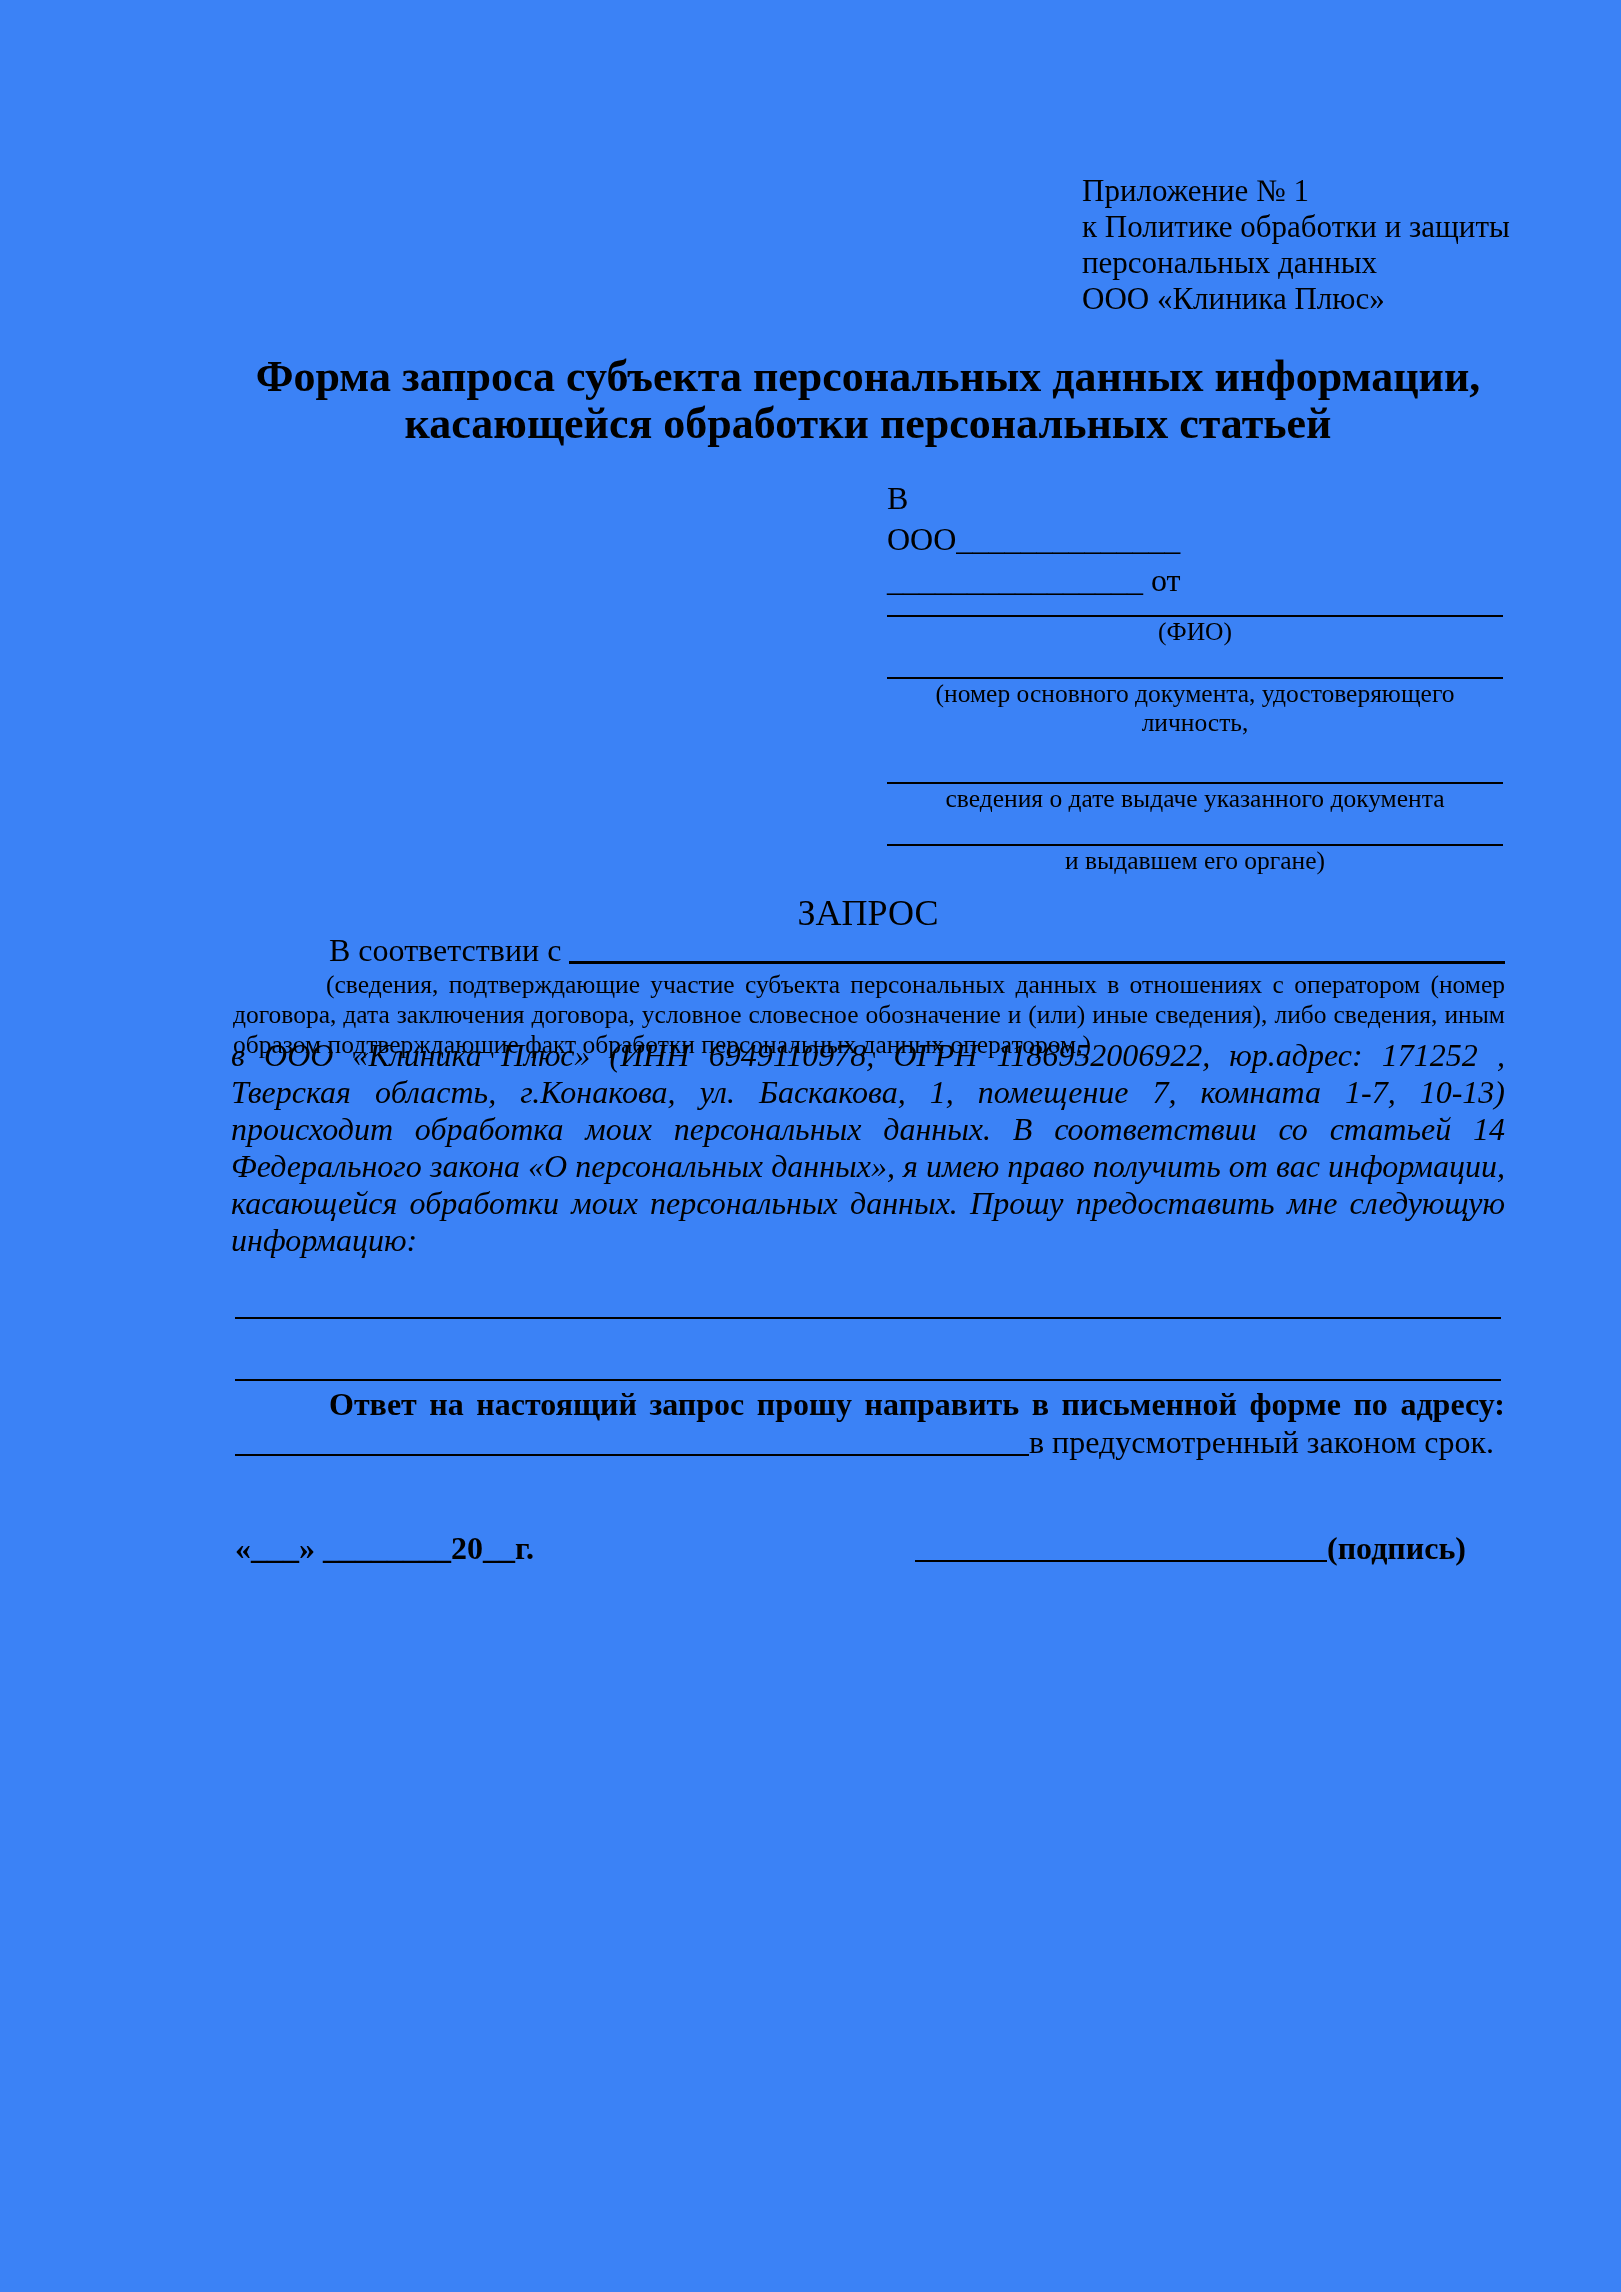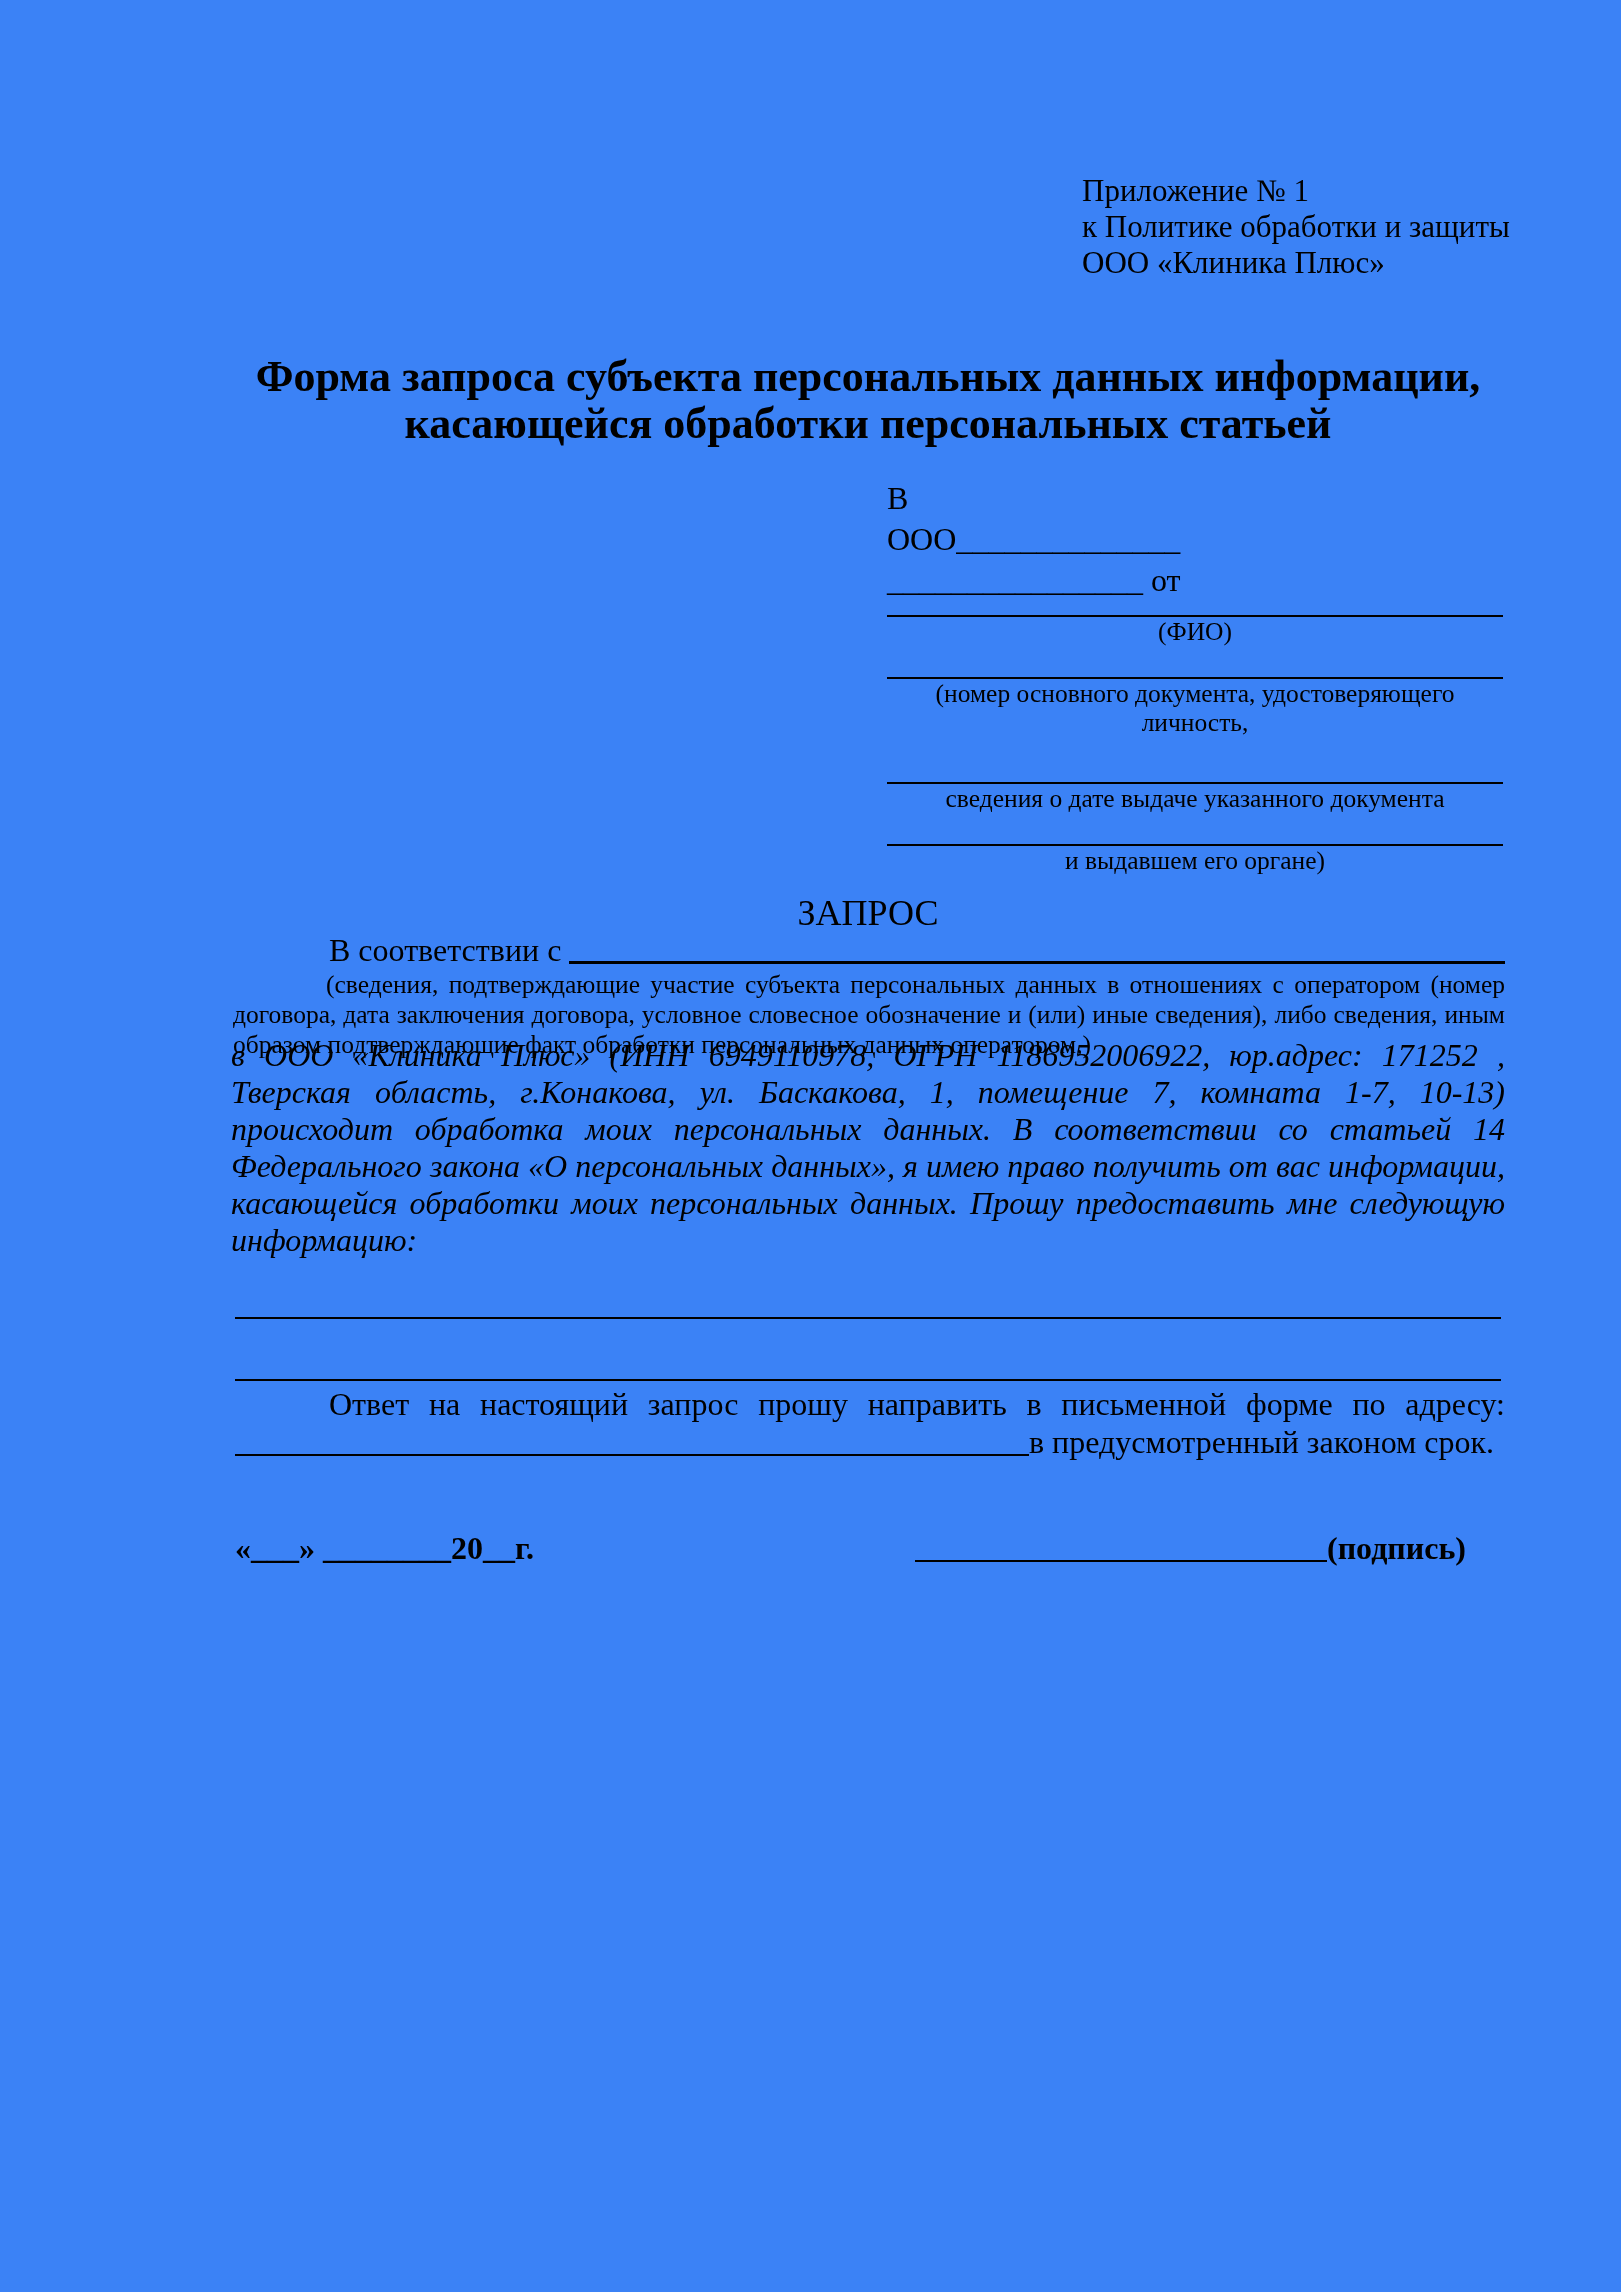--- a/index.html
+++ b/index.html
@@ -125,20 +125,21 @@
   .reply-line1 {
     position: absolute;
     left: 231px;
     top: 1386px;
     width: 1274px;
     font-size: 32px;
     line-height: 37px;
     text-align: justify;
     text-align-last: justify;
     text-indent: 98px;
+    font-weight: bold;
   }
   .reply-line2 {
     position: absolute;
     left: 235px;
     top: 1423px;
     width: 1270px;
     display: flex;
     font-size: 32px;
     line-height: 39px;
   }
@@ -171,20 +172,21 @@
   .signature-group .sig-caption { white-space: nowrap; }
 </style>
 </head>
 <body>
 
 <div class="page">
 
   <div class="appendix-header">
     <div>Приложение № 1</div>
     <div>к Политике обработки и защиты</div>
+    <div>персональных данных</div>
     <div>ООО «Клиника Плюс»</div>
   </div>
 
   <div class="form-title">
     <div>Форма запроса субъекта персональных данных информации,</div>
     <div>касающейся обработки персональных статьей</div>
   </div>
 
   <div class="addressee">
     <div class="addr-line">В</div>

